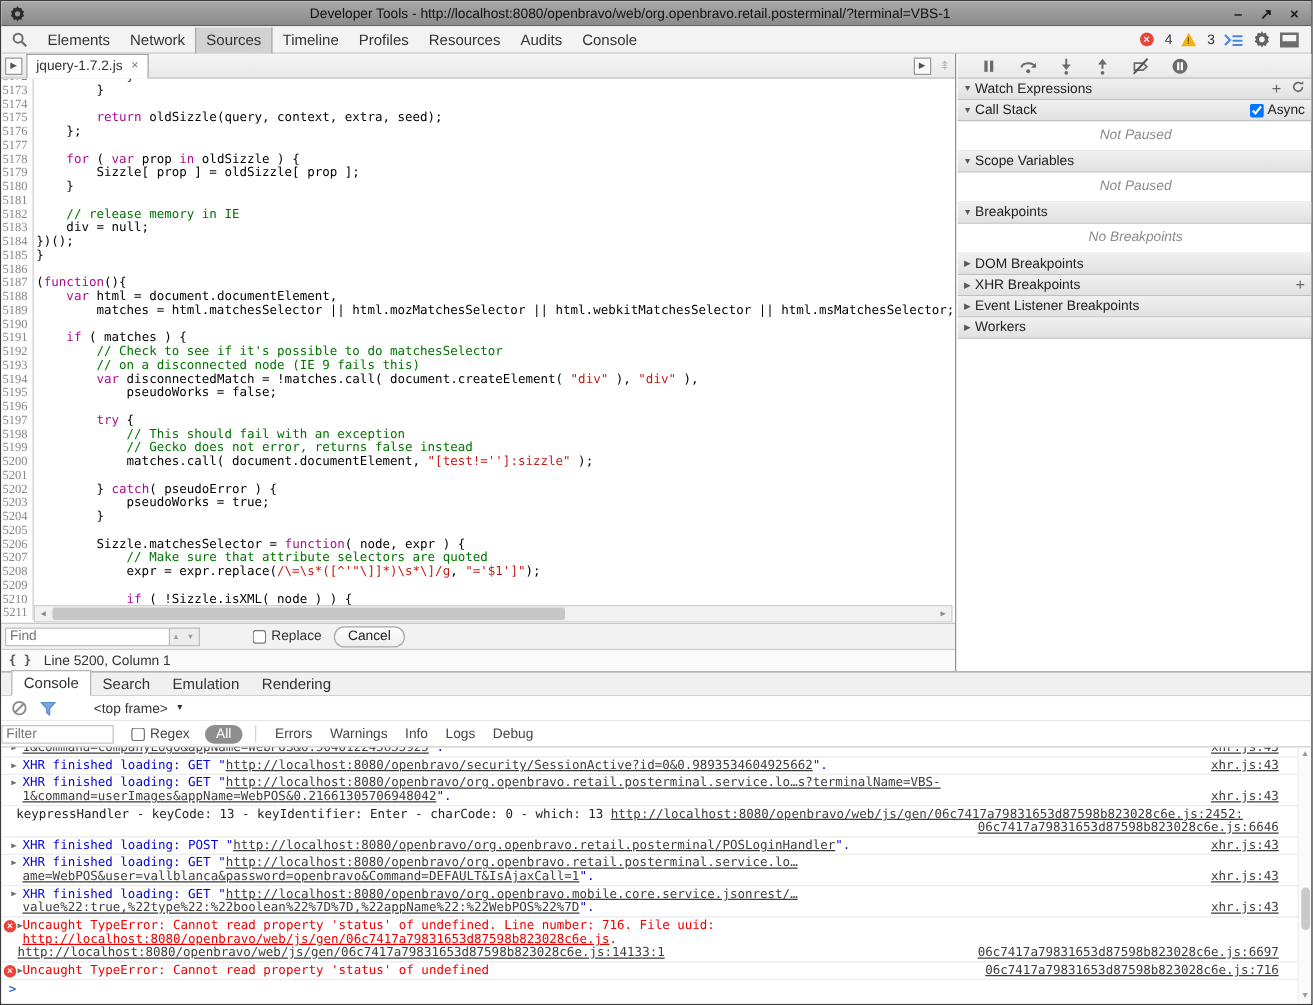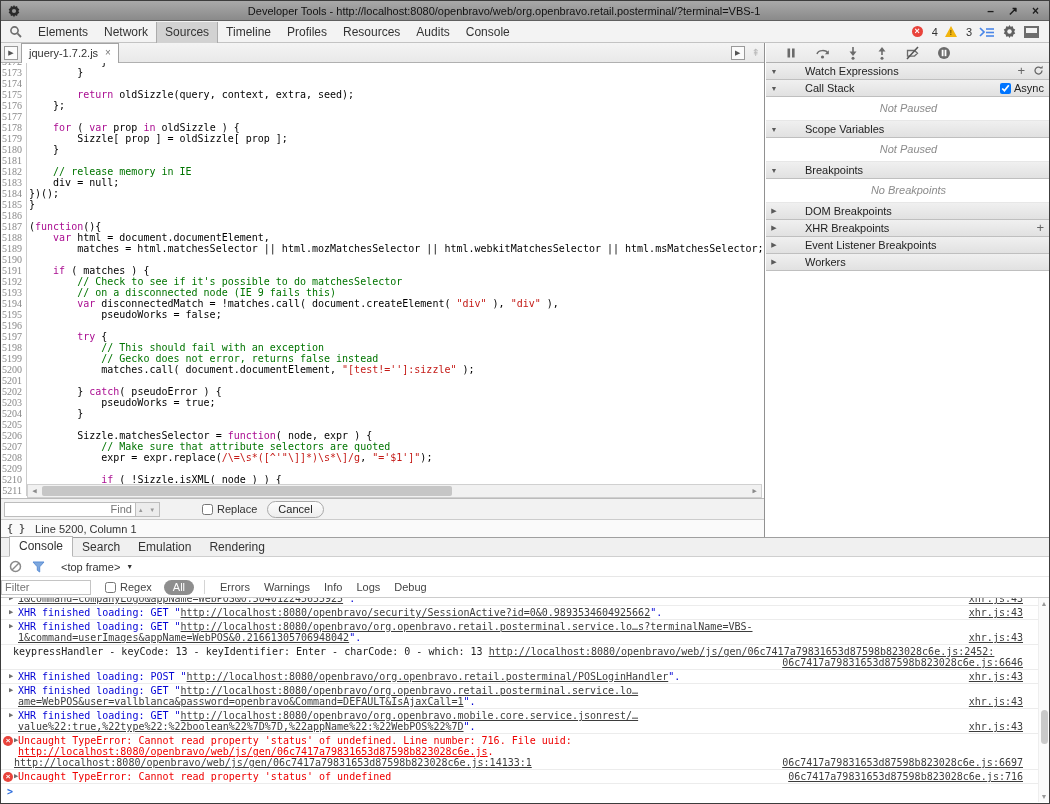--- a/index.html
+++ b/index.html
@@ -58,59 +58,59 @@
   .k { color:#aa0d91; } .c { color:#007400; } .s { color:#c41a16; }
   .hscroll { position:absolute; left:26px; right:2px; bottom:0; height:14px; background:#f1f1f1;
              border:1px solid #d0d0d0; display:flex; align-items:center; }
   .hs-btn { width:13px; height:12px; color:#8a8a8a; font-size:7px; text-align:center; line-height:12px; }
   .hs-track { position:relative; flex:1; height:12px; }
   .hs-thumb { position:absolute; left:1px; top:1px; width:58%; height:10px; background:#c6c6c6; border-radius:2px; }
 
   
   .findbar { height:21px; background:#f2f2f2; border-top:1px solid #bbb; display:flex; align-items:center; font-size:11px; }
   .find-input { width:132px; height:15px; margin-left:3px; border:1px solid #bdbdbd; font:11px "Liberation Sans",sans-serif;
-                padding:0 3px; color:#333;text-align:right; }
+                padding:0 3px; color:#333; }
   .find-arrows { height:15px; width:24px; border:1px solid #bdbdbd; border-left:none; background:#ececec;
                  color:#9a9a9a; font-size:6px; text-align:center; line-height:14px; letter-spacing:2px; }
   .find-replace { margin-left:42px; display:flex; align-items:center; gap:4px; color:#333; }
   .find-replace input { width:11px; height:11px; }
   .cancel-btn { margin-left:10px; border:1px solid #a9a9a9; border-radius:9px; background:linear-gradient(#fdfdfd,#eee);
                 font-size:11px; color:#222; padding:1px 10px 2px; }
 
   
   .statusbar { height:18px; background:#fafafa; border-top:1px solid #ccc; display:flex; align-items:center;
                font-size:11px; color:#333; }
   .braces { font:bold 10px "DejaVu Sans Mono",monospace; color:#555; margin:0 10px 0 6px; }
 
   
   .dbg-toolbar { height:20px; border-bottom:1px solid #b0b0b0; background:linear-gradient(#f4f4f4,#e9e9e9);
                  display:flex; align-items:center; justify-content:flex-start; gap:17px; padding-left:18px; }
   .dbg-toolbar svg { display:block; }
   .sb-header { height:17px; display:flex; align-items:center; background:linear-gradient(#f0f0f0,#e1e1e1);
-               border-bottom:1px solid #bfbfbf;gap:25px; }
+               border-bottom:1px solid #bfbfbf; }
   .sb-exp { width:12px; text-align:center; font-size:7px; color:#5a5a5a; margin-left:2px; }
   .sb-title { flex:1; font-size:11px; color:#222; }
   .sb-actions { display:flex; align-items:center; gap:8px; padding-right:7px; color:#666; }
   .sb-add { font-size:13px; line-height:10px; color:#666; }
   .sb-async { display:flex; align-items:center; gap:3px; font-size:11px; color:#222; }
   .sb-async input { width:11px; height:11px; }
   .sb-empty { text-align:center; font-size:11px; font-style:italic; color:#8b8b8b; padding:5px 0 6px;
               border-bottom:1px solid #e7e7e7; }
   .watch-row { font:10px/16px "DejaVu Sans Mono",monospace; padding-left:10px; border-bottom:1px solid #e7e7e7; height:17px; }
   .wname { color:#881391; } .wval { color:#c41a16; }
 
   
   .drawer { position:absolute; left:0; top:536px; right:0; bottom:0; background:#fff; }
   .drawer-tabs { height:20px; background:#f0f0f0; border-top:1px solid #9f9f9f; border-bottom:1px solid #cfcfcf;
                  display:flex; align-items:flex-end; font-size:12px; color:#333; padding-left:8px; }
   .dtab { padding:2px 9px 3px; margin-bottom:-1px; }
   .dtab.active { background:#fff; border:1px solid #b5b5b5; border-bottom:1px solid #fff; }
   .con-toolbar { height:20px; background:#fff; border-bottom:1px solid #e7e7e7; display:flex; align-items:center;
                  gap:10px; padding-left:8px; font-size:11px; color:#333; }
-  .frame-sel { display:flex; align-items:center; gap:6px; margin-left:6px; }
+  .frame-sel { display:flex; align-items:center; gap:6px; margin-left:20px; }
   .frame-sel .caret { font-size:7px; color:#333; }
   .con-filterrow { height:21px; background:#fff; border-bottom:1px solid #ccc; display:flex; align-items:center;
                    font-size:11px; color:#444; }
   .filter-input { width:90px; height:15px; margin-left:0; border:1px solid #c4c4c4; font:11px "Liberation Sans",sans-serif; padding:0 3px; }
   .regex-wrap { display:flex; align-items:center; gap:4px; margin-left:14px; color:#444; }
   .regex-wrap input { width:11px; height:11px; }
   .pill { background:#8e8e8e; color:#fff; border-radius:9px; padding:1px 9px 2px; margin-left:12px; font-size:11px; }
   .vsep { width:1px; height:14px; background:#d4d4d4; margin:0 8px 0 10px; }
   .lvl { margin:0 7px; color:#454545; }
 

